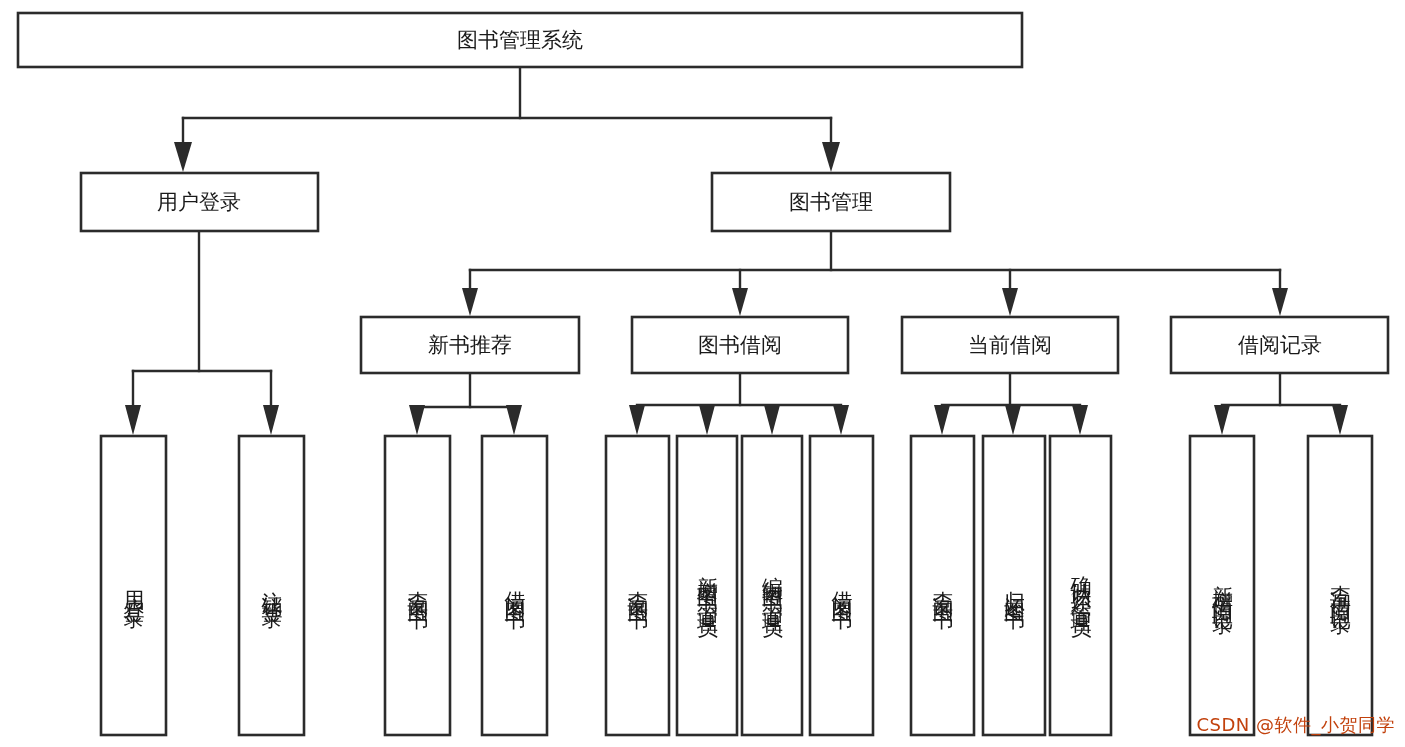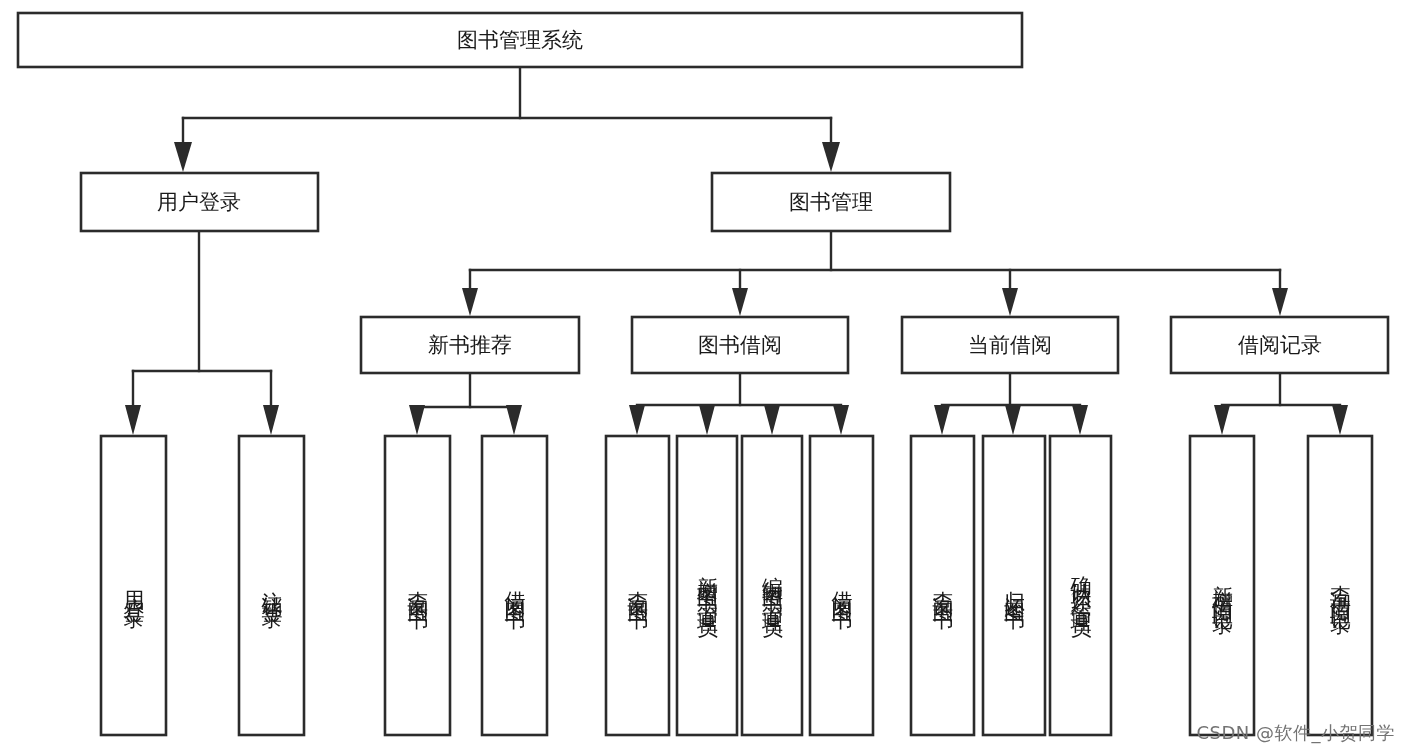--- a/index.html
+++ b/index.html
@@ -44,24 +44,24 @@
   .node-label-h {
     font-family: "DejaVu Sans", "Liberation Sans", sans-serif;
     font-size: 21px;
     fill: #1a1a1a;
     text-anchor: middle;
     dominant-baseline: middle;
   }
   .watermark {
     position: absolute;
     right: 10px;
-    bottom: 2px;
+    bottom: 10px;
     font-family: "DejaVu Sans", "Liberation Sans", sans-serif;
     font-size: 18px;
-    color: #737373;
+    color: #c2410c;
     white-space: nowrap;
     letter-spacing: 0.5px;
     text-align: right;
   }
 </style>
 </head>
 <body>
 
 <div id="diagram-root">
 

